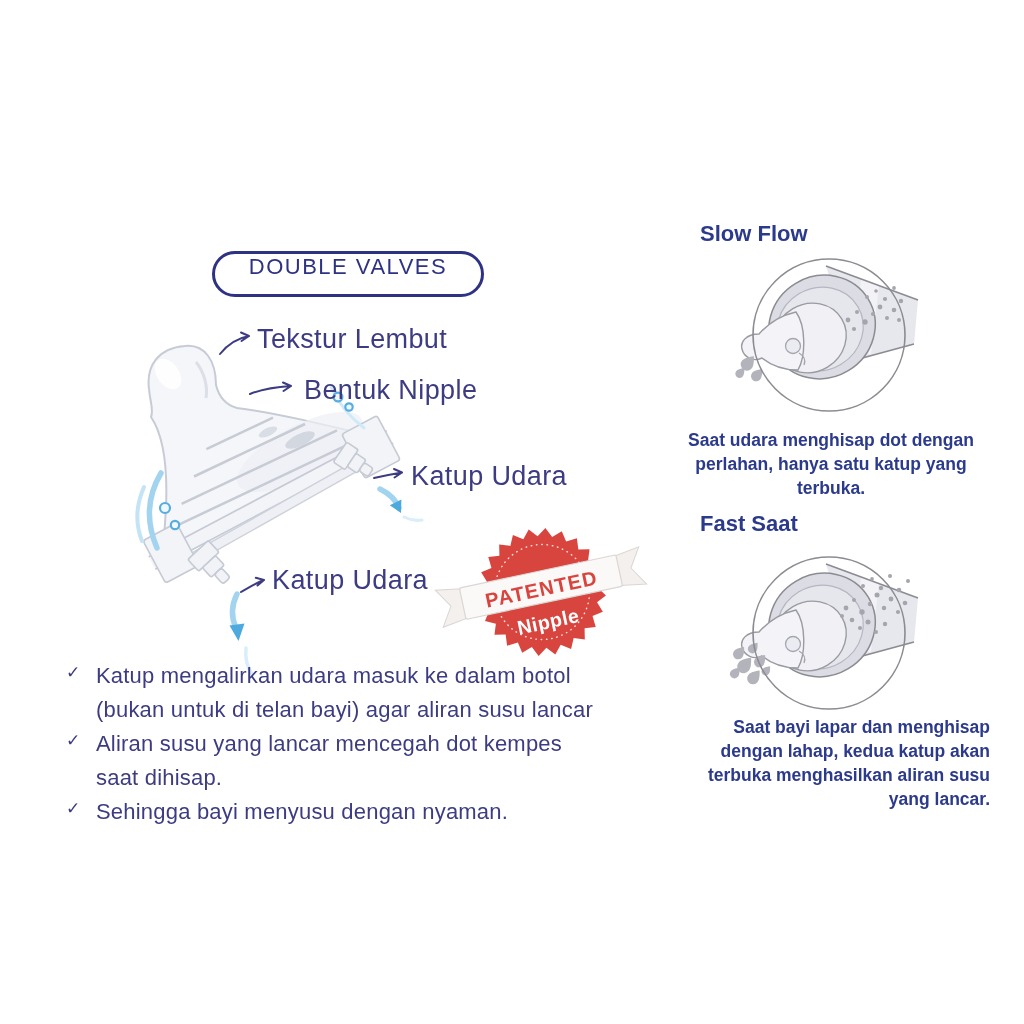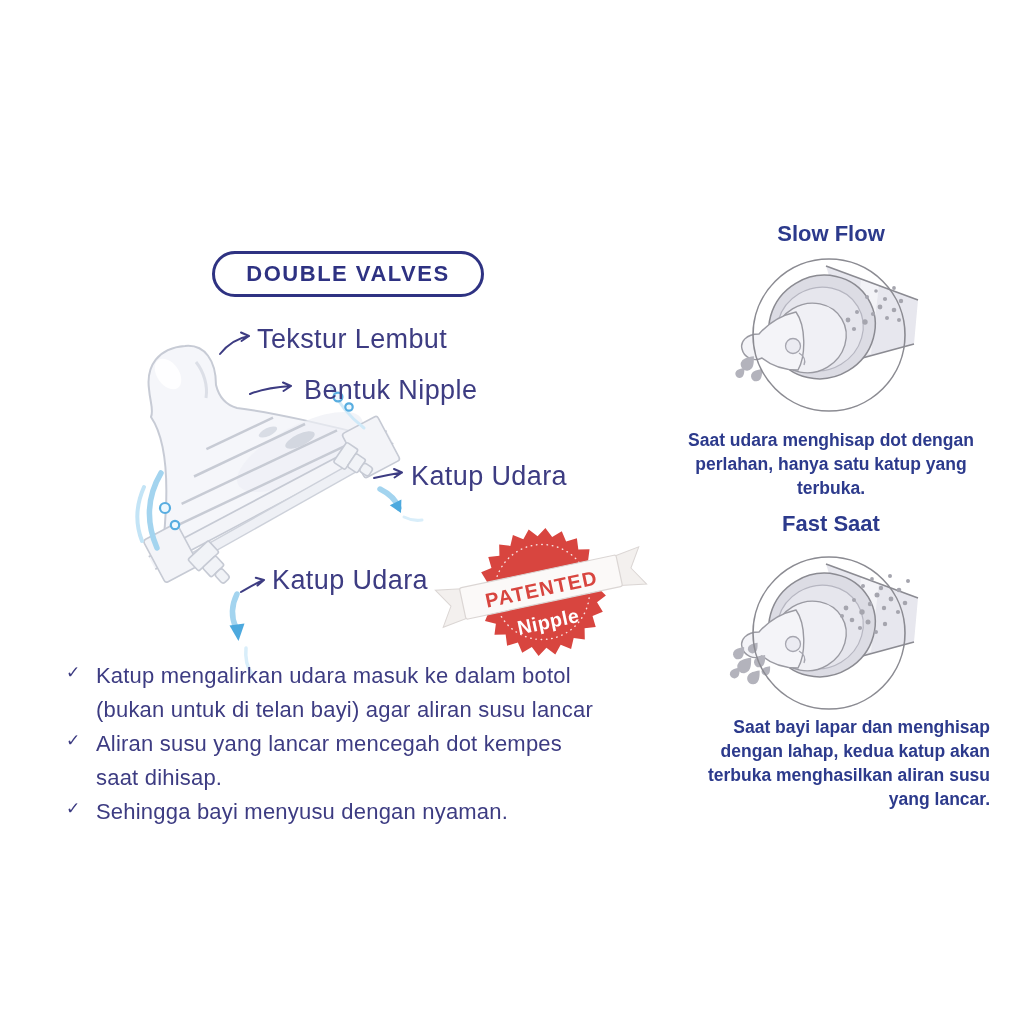--- a/index.html
+++ b/index.html
@@ -1,35 +1,35 @@
 <!DOCTYPE html>
 <html><head>
 <meta charset="utf-8">
 <style>
   html,body{margin:0;padding:0;background:#ffffff;}
   .canvas{position:relative;width:1024px;height:1024px;background:#ffffff;overflow:hidden;
           font-family:"Liberation Sans","DejaVu Sans",sans-serif;}
   .abs{position:absolute;}
   
   .pill{left:212px;top:251px;width:266px;height:40px;border:3px solid #2e3282;border-radius:24px;
-        display:flex;align-items:center;justify-content:center;font-size:22px;font-weight:700;
+        display:flex;align-items:flex-start;justify-content:center;font-size:22px;font-weight:400;
         letter-spacing:1.5px;color:#2e3282;}
   
   .dlabel{font-size:27px;color:#3d3c82;letter-spacing:.4px;white-space:nowrap;}
   .lbl-tekstur{left:257px;top:324px;}
   .lbl-bentuk{left:304px;top:375px;}
   .lbl-katup-r{left:411px;top:461px;}
   .lbl-katup-b{left:272px;top:565px;}
   
   .bullets{left:66px;top:659px;width:615px;color:#3d3c82;}
   .bullet{display:flex;align-items:flex-start;}
   .bullet .check{width:30px;flex:0 0 30px;font-size:17px;padding-top:3px;color:#3d3c82;}
   .bullet .btext{font-size:22px;line-height:34px;white-space:pre-line;letter-spacing:.2px;}
   
-  .flow-title{width:262px;text-align:center;font-size:22px;font-weight:700;color:#2c3a8c;}
+  .flow-title{width:262px;font-size:22px;font-weight:700;color:#2c3a8c;}
   .flow-desc{text-align:center;font-size:17.5px;line-height:24px;font-weight:700;color:#2c3a8c;
              white-space:pre-line;}
   .slow-title{left:700px;top:221px;}
   .fast-title{left:700px;top:511px;}
   .slow-desc{left:678px;top:428px;width:306px;}
   .fast-desc{left:672px;top:715px;width:318px;text-align:right;}
   svg{display:block;}
 </style>
 </head>
 <body>

